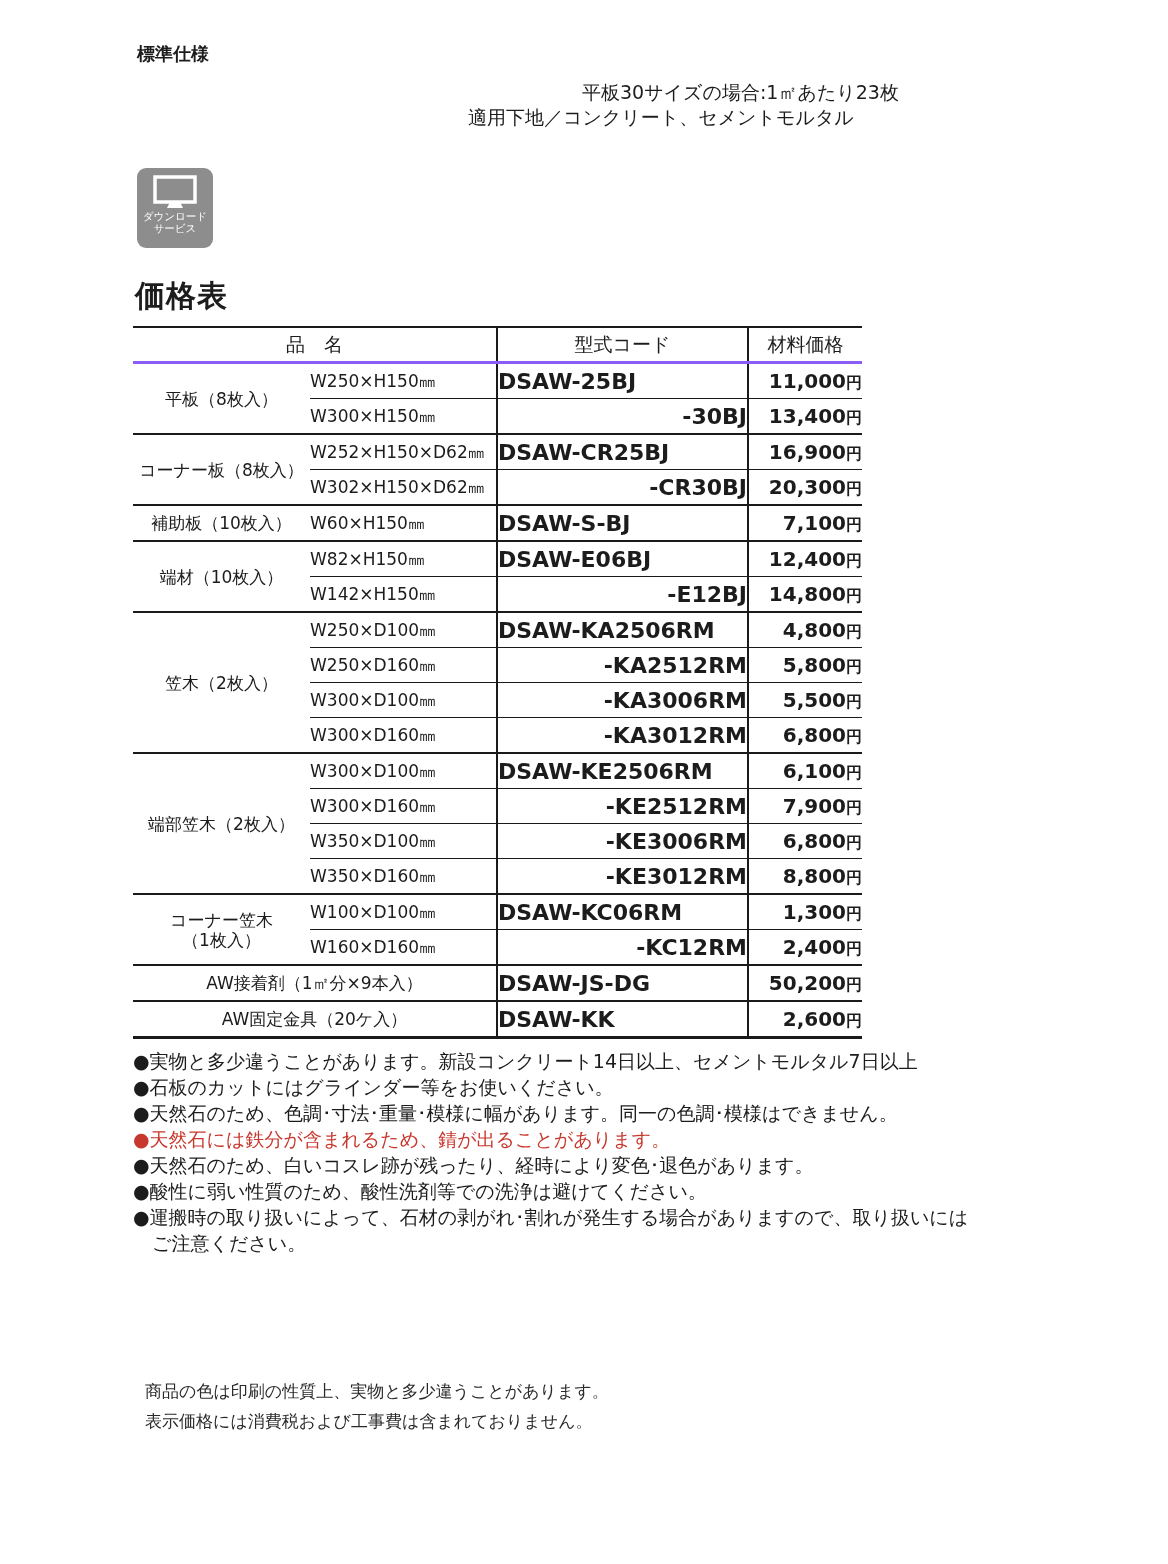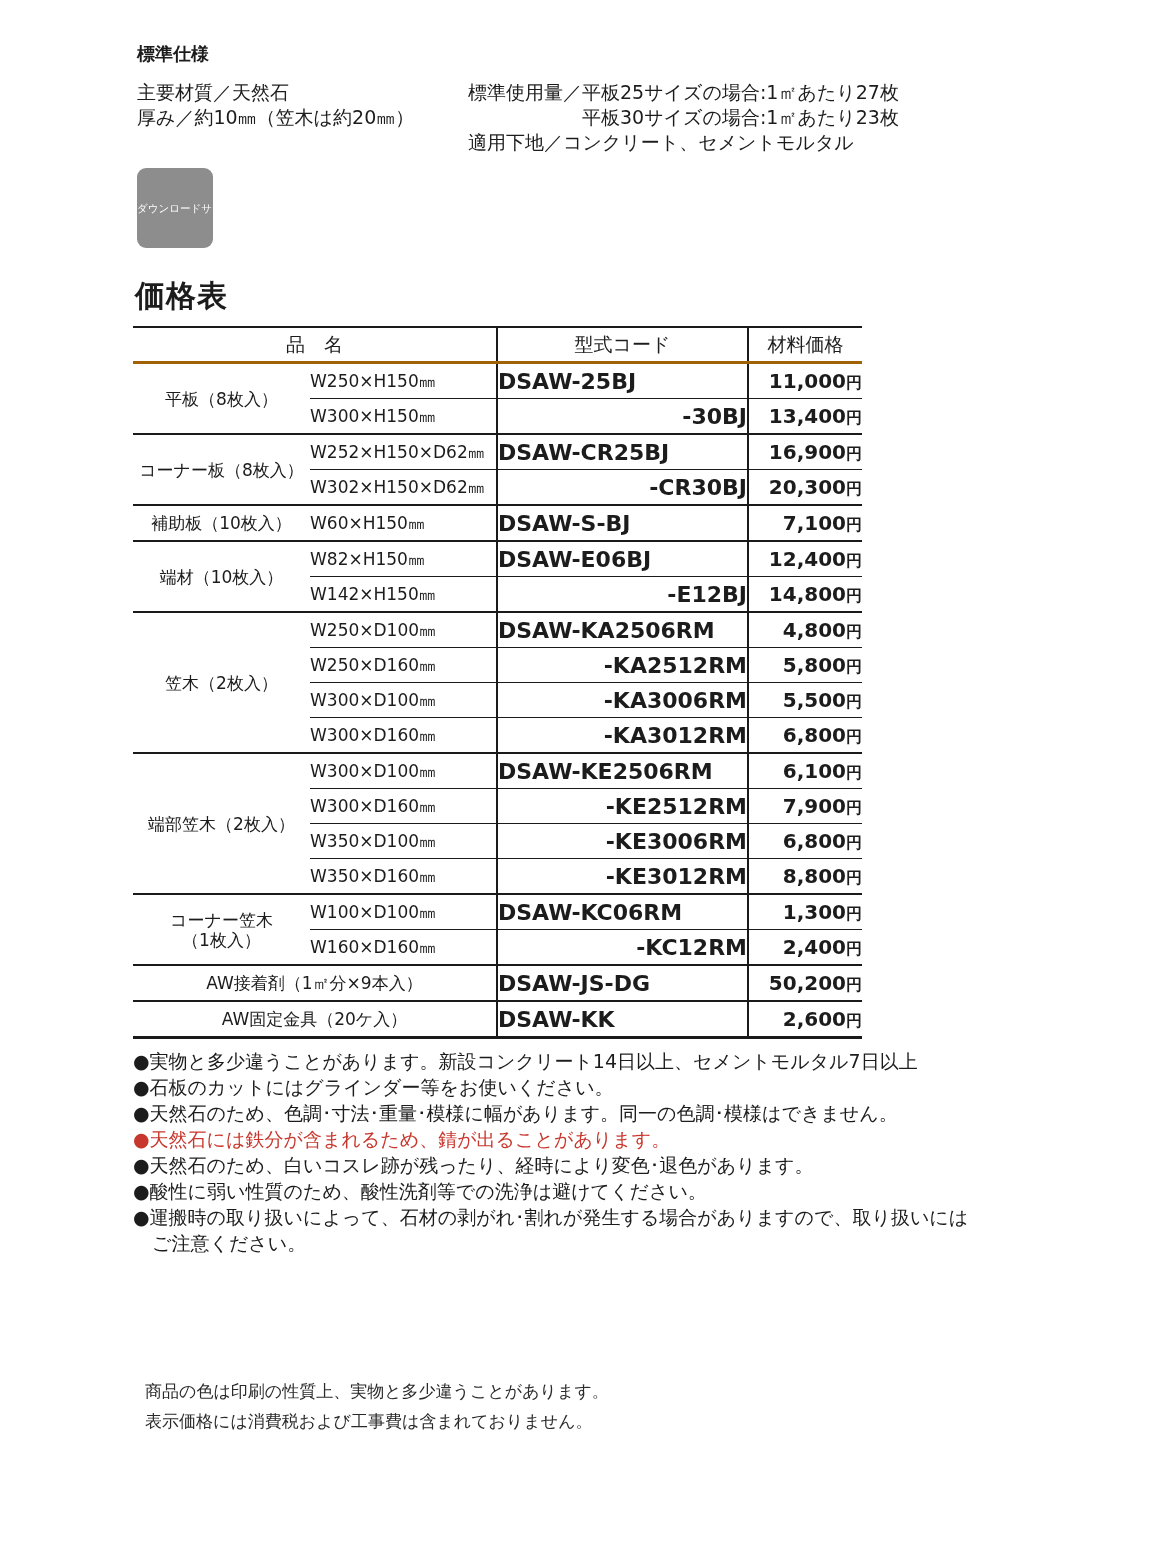--- a/index.html
+++ b/index.html
@@ -13,33 +13,33 @@
   
   .specs-title { position:absolute; left:137px; top:42px; font-size:18px; font-weight:bold; }
   .specs-left  { position:absolute; left:137px; top:80px; font-size:19px; line-height:25px; }
   .specs-right { position:absolute; left:468px; top:80px; font-size:19px; line-height:25px; }
   .spec-indent { padding-left:114px; }
 
   
   .badge {
     position:absolute; left:137px; top:168px; width:76px; height:80px;
     background:#8d8d8d; border-radius:9px;
-    display:flex; flex-direction:row; align-items:center; cursor:pointer;
+    display:flex; flex-direction:column; align-items:center; cursor:pointer;
   }
   .badge svg { margin-top:7px; display:block; }
   .badge-text { font-size:10.5px; line-height:12px; color:#fff; text-align:center; white-space:nowrap; }
 
   
   .pt-title { position:absolute; left:135px; top:276px; font-size:30px; font-weight:bold; letter-spacing:1px; }
   table.price {
     position:absolute; left:133px; top:326px; width:729px;
     border-collapse:collapse; table-layout:fixed;
   }
   table.price th {
-    border-top:2px solid #1a1a1a; border-bottom:3px solid #a16207;
+    border-top:2px solid #1a1a1a; border-bottom:3px solid #8b5cf6;
     height:33px; font-size:19px; font-weight:normal; text-align:center; padding:0;
   }
   table.price td { height:34px; vertical-align:middle; padding:0; }
   .vline { border-left:2px solid #1a1a1a; }
   td.name  { font-size:17px; padding-left:3px; line-height:20px;text-align:center; }
   td.name .nowrap { white-space:nowrap; }
   td.size  { font-size:17px; padding-left:4px; white-space:nowrap; }
   td.code  { font-size:22px; font-weight:bold; padding-left:10px; white-space:nowrap; }
   td.code.cr { text-align:right; padding-left:12px; }
   .pr88 { padding-right:88px; } .pr55 { padding-right:55px; } .pr85 { padding-right:85px;margin-left:12px; }
@@ -59,26 +59,21 @@
 
   
   .footer { position:absolute; left:145px; top:1376px; font-size:17px; line-height:30px; color:#2a2a2a; }
 </style>
 </head>
 <body>
 
 <div class="page">
 
   <div class="specs-title">標準仕様</div>
-  <div class="specs-left">
-    <div>主要材質／天然石</div>
-    <div>厚み／約10㎜（笠木は約20㎜）</div>
-  </div>
   <div class="specs-right">
-    <div>標準使用量／平板25サイズの場合:1㎡あたり27枚</div>
     <div class="spec-indent">平板30サイズの場合:1㎡あたり23枚</div>
     <div>適用下地／コンクリート、セメントモルタル</div>
   </div>
 
   <div class="badge">
     <svg width="46" height="35" viewBox="0 0 46 35">
       <rect x="3" y="2" width="40" height="25" fill="none" stroke="#ffffff" stroke-width="3.5"></rect>
       <polygon points="18,27 28,27 31,33 15,33" fill="#ffffff"></polygon>
     </svg>
     <div class="badge-text">ダウンロード</div>

